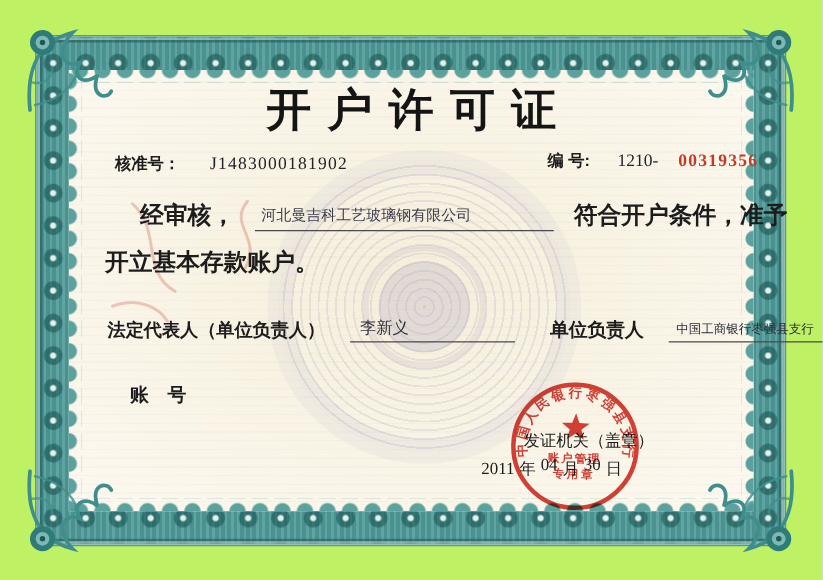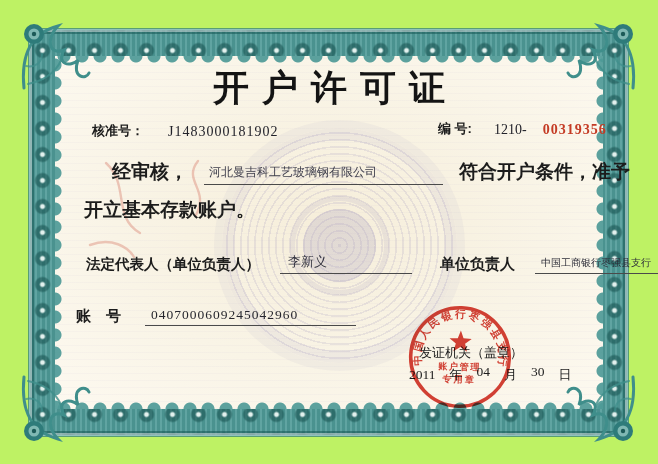--- a/index.html
+++ b/index.html
@@ -89,25 +89,25 @@
 
   .row-body1{left:112px;top:159px;font-size:19px;font-weight:bold;}
   .row-body1 .u{width:234px;font-size:12px;font-weight:normal;color:#3c3c4a;padding:0 0 3px 5px;}
   .row-body2{left:84px;top:197px;font-size:19px;font-weight:bold;}
 
   .row-rep{left:86px;top:253px;font-size:14.5px;}
   .row-rep .u.rep{width:124px;font-size:13px;color:#333340;padding:0 0 2px 8px;margin-left:4px;}
   .row-rep .bank-lbl{margin-left:12px;font-size:15px;}
   .row-rep .u.bank{width:158px;font-size:10px;color:#2c2c38;padding:0 0 3px 6px;margin-left:4px;}
 
-  .row-account{left:76px;top:307px;font-size:15px;}
+  .row-account{left:104px;top:307px;font-size:15px;}
   .row-account .u{width:205px;font-size:13.5px;letter-spacing:1px;color:#26262e;padding:0 0 2px 6px;margin-left:8px;}
 
   .issuer{left:419px;top:344px;font-size:13px;font-weight:normal;}
-  .date-row{left:409px;top:366px;font-size:13px;display:flex;align-items:baseline;gap:14px;}
+  .date-row{left:385px;top:366px;font-size:13px;display:flex;align-items:baseline;gap:4px;}
   .date-row .num{font-family:"Liberation Serif",serif;font-size:13.5px;}
   .date-row .raised{position:relative;top:-3px;}
 
   
   .seal{position:absolute;left:407px;top:304px;width:106px;height:106px;z-index:5;
     mix-blend-mode:multiply;opacity:0.88;transform:rotate(2deg);}
 </style>
 </head>
 <body>
 
@@ -195,21 +195,20 @@
 
   <div class="t row row-rep">
     <span class="lbl">法定代表人（单位负责人）</span>
     <span class="u rep serif">李新义</span>
     <span class="lbl bank-lbl">单位负责人</span>
     <span class="u bank serif">中国工商银行枣强县支行</span>
   </div>
 
   <div class="t row row-account">
     <span class="lbl">账　号</span>
-    <span class="u serif">0407000609245042960</span>
   </div>
 
   <div class="t issuer">发证机关（盖章）</div>
   <div class="t date-row">
     <span class="num">2011</span>
     <span>年</span>
     <span class="num raised">04</span>
     <span>月</span>
     <span class="num raised">30</span>
     <span>日</span>

